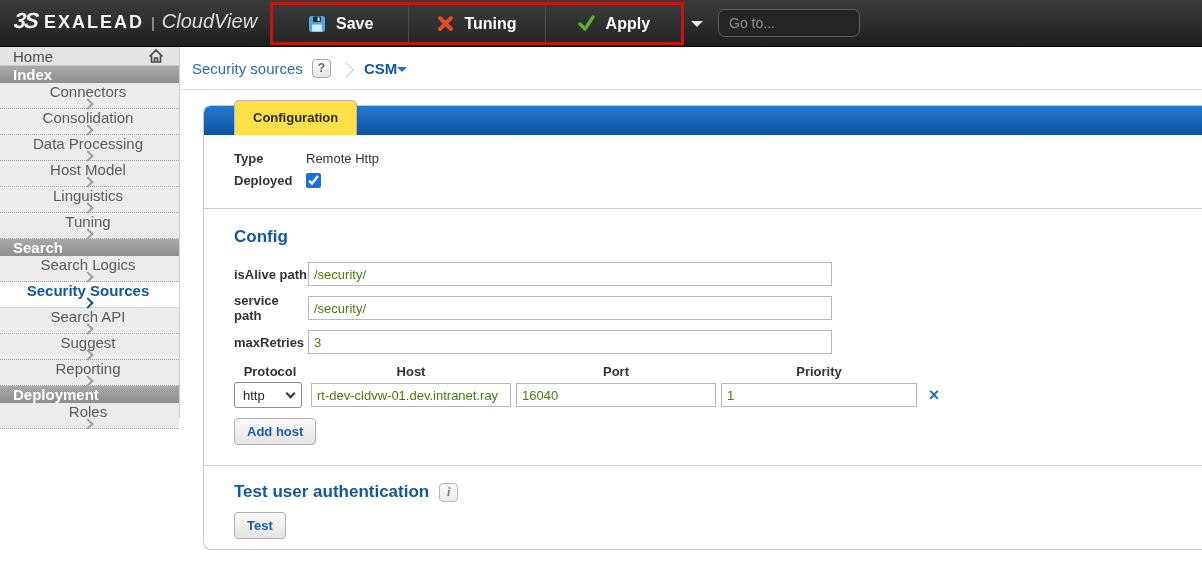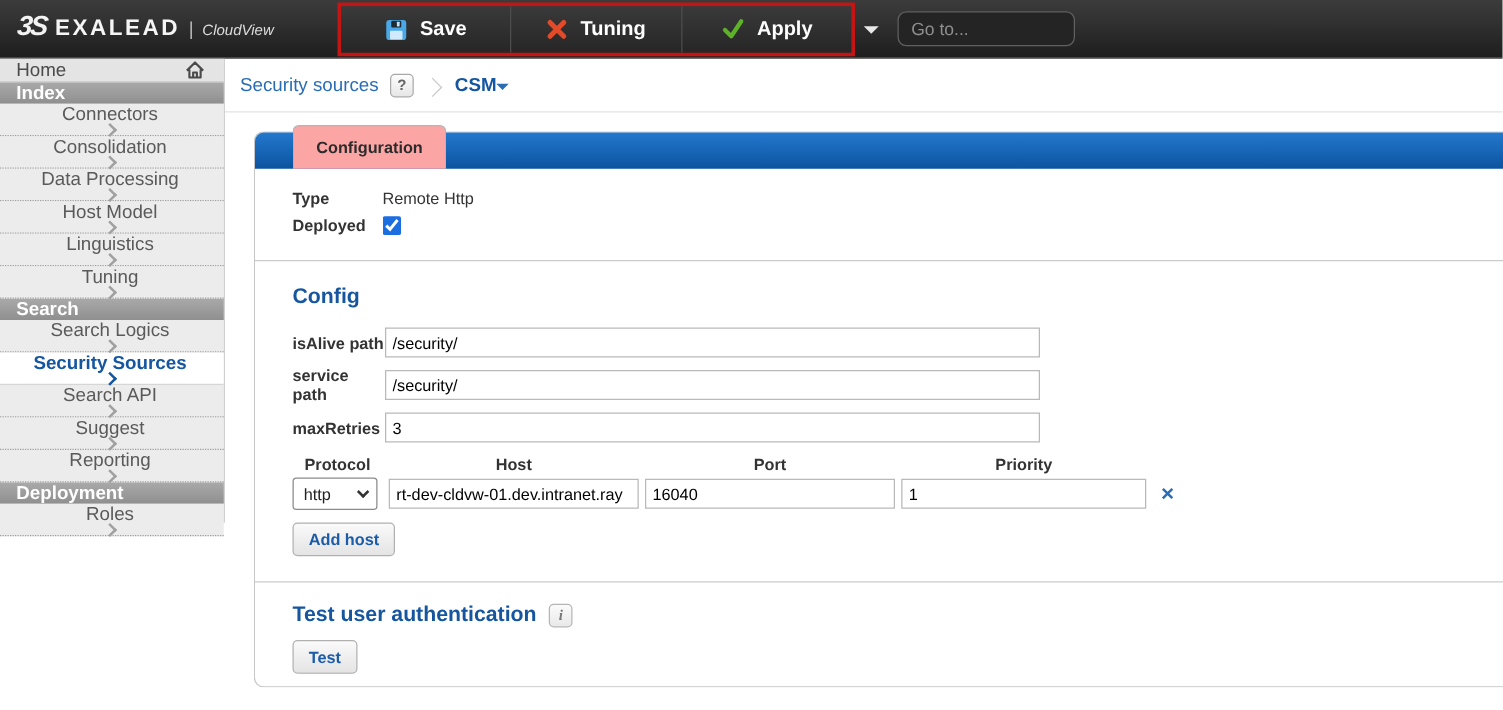--- a/index.html
+++ b/index.html
@@ -7,21 +7,21 @@
               font-family:"Liberation Sans", sans-serif; }
 
   
   .topbar { position:absolute; left:0; top:0; width:1202px; height:47px;
             background:linear-gradient(#3c3c3c,#1e1e1e); border-bottom:1px solid #000; }
   .logo { position:absolute; left:14px; top:8px; display:flex; align-items:baseline; gap:7px; color:#fff; }
   .logo-mark { font-size:22px; font-weight:bold; font-style:italic; letter-spacing:-2px;
                transform:skewX(-6deg); color:#f2f2f2; }
   .logo-brand { font-size:18px; font-weight:bold; letter-spacing:2px; color:#f5f5f5; }
   .logo-sep { font-size:15px; color:#bbb; font-weight:normal; }
-  .logo-product { font-size:12px; font-style:italic; color:#dcdcdc; }
+  .logo-product { font-size:20px; font-style:italic; color:#dcdcdc; }
 
   .action-group { position:absolute; left:270px; top:2px; width:414px; height:43px;
                   border:3px solid #c41414; display:flex; background:linear-gradient(#3a3a3a,#242424); }
   .action-btn { flex:1; display:flex; align-items:center; justify-content:center; gap:10px;
                 color:#fff; font-size:16px; font-weight:bold; cursor:pointer;
                 background:linear-gradient(#3a3a3a,#262626); }
   .action-btn + .action-btn { border-left:1px solid #4d4d4d; }
   .split-caret { position:absolute; left:691px; top:21px; width:0; height:0;
                  border-left:6px solid transparent; border-right:6px solid transparent;
                  border-top:6px solid #e8e8e8; }
@@ -62,37 +62,37 @@
   .caret-down-blue { width:0; height:0; border-left:5px solid transparent; border-right:5px solid transparent;
                      border-top:5px solid #2a6db5; margin-top:2px; }
 
   
   .panel { position:absolute; left:203px; top:105px; width:1000px; height:445px;
            background:#fff; border:1px solid #c6c6c6; border-right:none;
            border-radius:8px 0 0 8px; }
   .tabzone { position:relative; height:29px; }
   .bluebar { position:absolute; left:0; right:0; top:0; height:29px;
              background:linear-gradient(#2478cd,#0b53a0); border-radius:7px 0 0 0; }
-  .tab { position:absolute; left:30px; top:-6px; height:35px; z-index:2; background:#fca5a5;
+  .tab { position:absolute; left:30px; top:-6px; height:35px; z-index:2; background:#fde047;
          border:1px solid #b5b5b5; border-bottom:none; border-radius:5px 5px 0 0;
          padding:0 18px; line-height:34px; font-size:13px; font-weight:bold; color:#2b2b2b; cursor:pointer; }
   .panel-body { padding:16px 20px 0 30px; font-size:13px; color:#333; }
 
   .kv-row { display:flex; align-items:center; margin-bottom:7px; }
   .kv-label { width:72px; font-weight:bold; color:#333; }
   .kv-value { color:#333; }
   .deployed-check { width:15px; height:15px; accent-color:#1a6ee0; cursor:pointer; }
 
   .divider { border-top:1px solid #ccc; margin:20px -20px 0 -30px; }
 
   .section-heading { color:#15569e; font-size:17px; font-weight:bold; }
   .config-section { padding-top:18px; }
   .field-grid { margin-top:15px; display:grid; grid-template-columns:74px 524px; row-gap:7px; align-items:center; }
   .field-label { font-weight:bold; }
-  .text-input { height:24px; border:1px solid #b9b9b9; font-size:13px; color:#000000;
+  .text-input { height:24px; border:1px solid #b9b9b9; font-size:13px; color:#4d7c0f;
                 padding:0 5px; width:100%; outline:none; font-family:"Liberation Sans",sans-serif; }
 
   .hosts-header { margin-top:10px; display:grid; grid-template-columns:72px 200px 200px 196px 24px;
                   column-gap:5px; font-weight:bold; text-align:center; }
   .hosts-row { margin-top:3px; display:grid; grid-template-columns:72px 200px 200px 196px 24px;
                column-gap:5px; align-items:center; }
   .sel-wrap { position:relative; width:68px; }
   .protocol-select { appearance:none; -webkit-appearance:none; width:68px; height:26px;
                      border:1px solid #8a8a8a; border-radius:3px; background:#fff;
                      font-size:13px; font-family:"Liberation Sans",sans-serif; padding:0 18px 0 8px; color:#222; }

